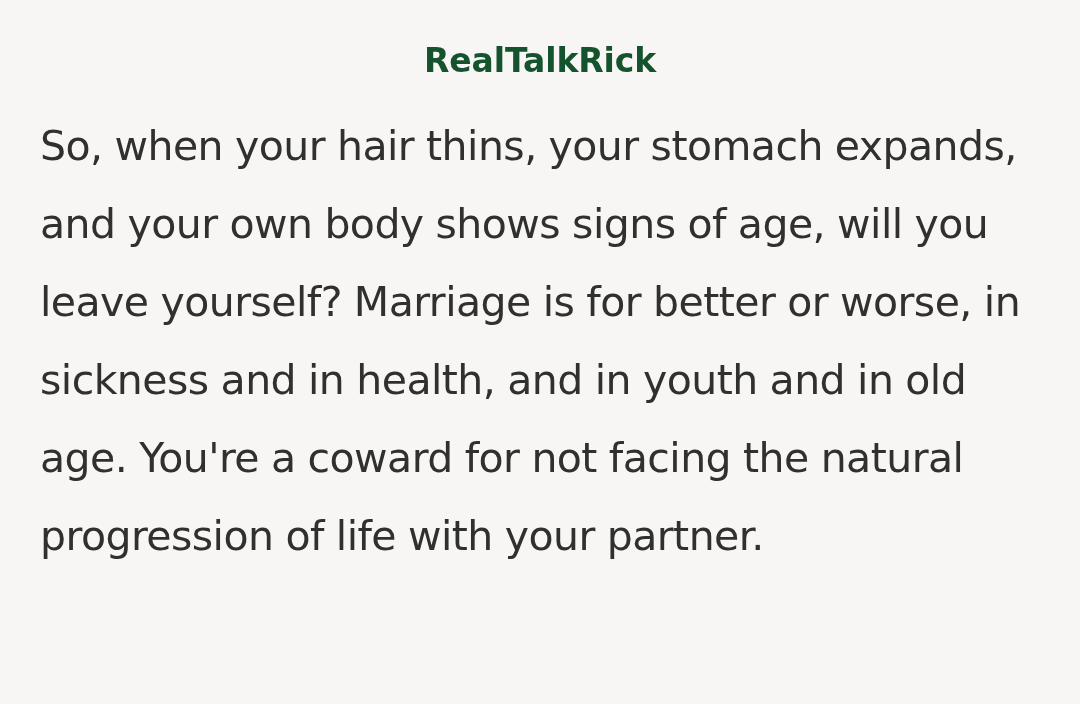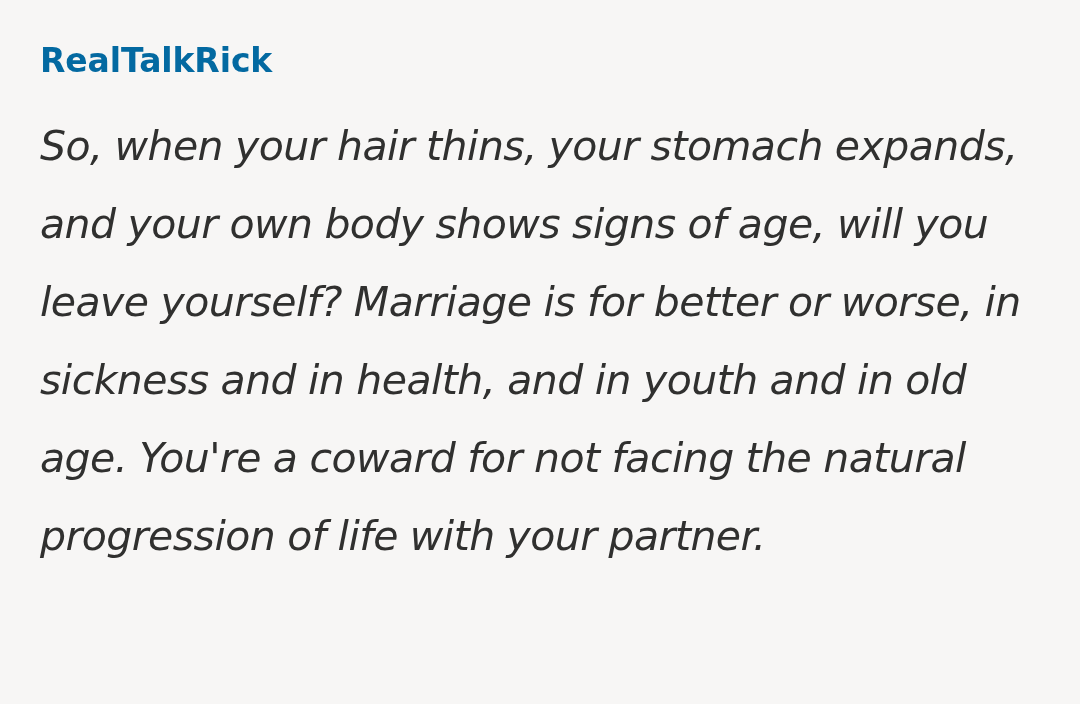--- a/index.html
+++ b/index.html
@@ -21,36 +21,36 @@
     padding: 44px 40px 0 40px;
     background: #f7f6f5;
   }
 
   .post-author {
     font-family: "DejaVu Sans", sans-serif;
     font-size: 33px;
     font-weight: 700;
     line-height: 1.0;
     letter-spacing: -0.1px;
-    color: #0369a1;
+    color: #14532d;
     margin: 0 0 30px 0;
     white-space: nowrap;
+    text-align: center;
   }
 
   .post-body {
     font-family: "DejaVu Sans", sans-serif;
     font-size: 41px;
     font-weight: 400;
     line-height: 78px;
     letter-spacing: -0.55px;
     color: #30302f;
     margin: 0;
     max-width: 1005px;
     word-spacing: -0.5px;
-    font-style: italic;
   }
 </style>
 </head>
 <body>
 
 <div class="post">
   <div class="post-author">RealTalkRick</div>
   <div class="post-body">So, when your hair thins, your stomach expands, and your own body shows signs of age, will you leave yourself? Marriage is for better or worse, in sickness and in health, and in youth and in old age. You're a coward for not facing the natural progression of life with your partner.</div>
 </div>
 

